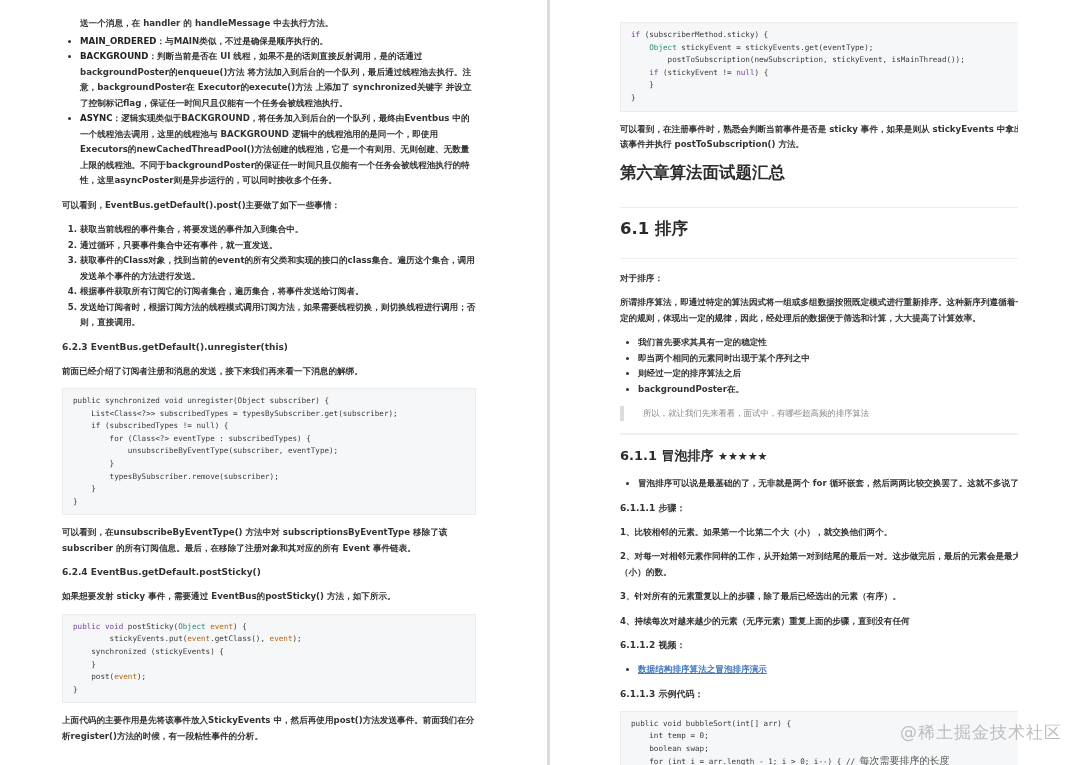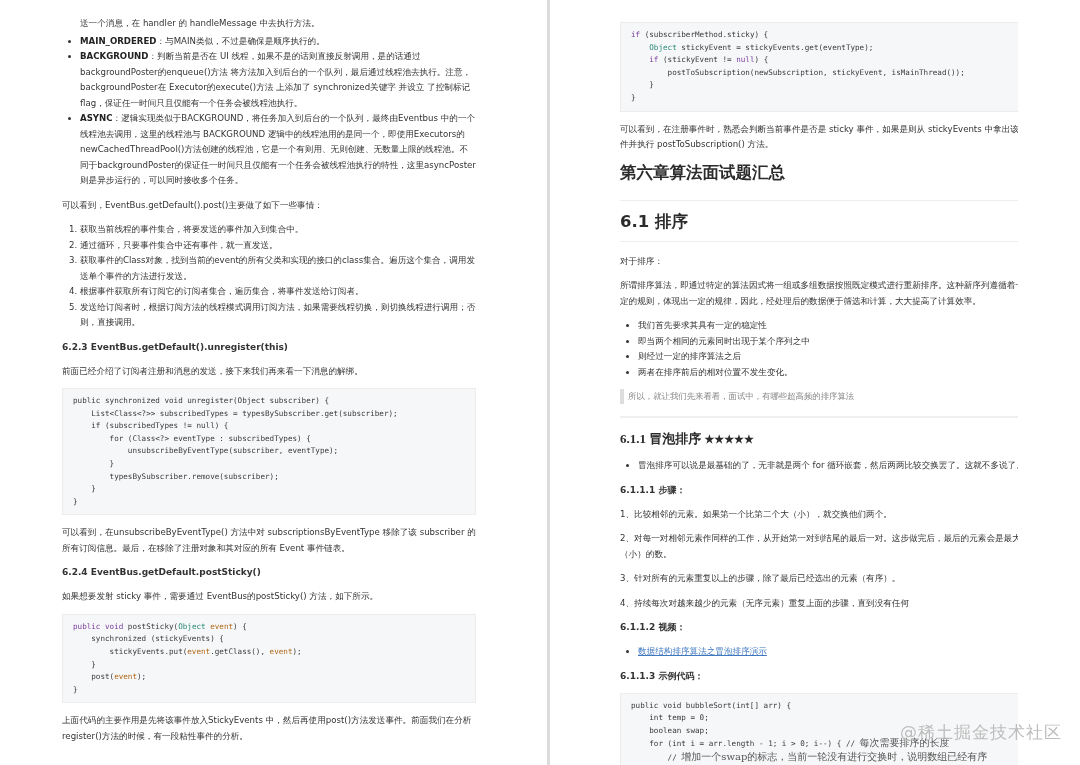--- a/index.html
+++ b/index.html
@@ -9,44 +9,44 @@
     color: #333333; position: relative;
   }
   .page { position: absolute; top: 0; height: 765px; overflow: hidden; background: #fff; }
   #page-left { left: 0; width: 547px; }
   #page-right { left: 550px; width: 468px; }
   .gutter { position: absolute; left: 547px; top: 0; width: 3px; height: 765px; background: #dcdcdc; }
   .content { position: absolute; }
   #page-left .content { left: 62px; top: 16px; width: 414px; }
   #page-right .content { left: 620px; left: 70px; top: 22px; width: 410px; }
 
-  p, li { font-size: 8.6px; line-height: 15.5px; margin: 0; }
+  p, li { font-size: 8.6px; line-height: 15.5px; margin: 0; font-weight: bold; }
   p { margin: 0 0 9px 0; }
   ul, ol { margin: 0 0 9px 0; padding-left: 18px; }
   ul li::marker { font-size: 9px; }
   .indent { padding-left: 18px; }
   b { color: #222; }
 
   .h4 { font-size: 9px; font-weight: bold; color: #333; margin: 0 0 9px 0; line-height: 15px; }
-  .h1 { font-size: 16.5px; font-weight: bold; color: #2b2b2b; padding-bottom: 16px; border-bottom: 1px solid #eeeeee; margin: 0 0 10px 0; line-height: 22px; }
-  .h2 { font-size: 16.5px; font-weight: bold; color: #2b2b2b; padding-bottom: 8px; border-bottom: 1px solid #eeeeee; margin: 0 0 12px 0; line-height: 22px; }
-  .h3 { font-size: 13px; font-weight: bold; color: #2b2b2b; margin: 0 0 10px 0; line-height: 18px; font-family: Liberation Serif, serif; }
+  .h1 { font-size: 16.5px; font-weight: bold; color: #2b2b2b; padding-bottom: 23px; border-bottom: 1px solid #eeeeee; margin: 0 0 10px 0; line-height: 22px; }
+  .h2 { font-size: 16.5px; font-weight: bold; color: #2b2b2b; padding-bottom: 18px; border-bottom: 1px solid #eeeeee; margin: 0 0 12px 0; line-height: 22px; }
+  .h3 { font-size: 13px; font-weight: bold; color: #2b2b2b; margin: 0 0 10px 0; line-height: 18px; }
   .h3 .stars { font-size: 11px; letter-spacing: 0px; }
 
   .code {
     background: #f6f7f8; border: 1px solid #ececec; padding: 6px 10px;
     margin: 0 0 10px 0; font-family: "DejaVu Sans Mono", "Liberation Mono", monospace;
     font-size: 7.6px; line-height: 12.6px; color: #3a3a3a; white-space: pre;
   }
   .kw { color: #7a3e9d; }
   .ty { color: #2e8b7a; text-align: center; }
   .ev { color: #b1691b; }
   .cm { color: #555; font-family: "DejaVu Serif", "Liberation Serif", serif; font-size: 10px; }
 
-  .quote { border-left: 4px solid #dddddd; padding-left: 4px; color: #888; margin: 0 0 12px 0; font-size: 8.4px; line-height: 15px; }
+  .quote { border-left: 4px solid #dddddd; padding-left: 19px; color: #888; margin: 0 0 12px 0; font-size: 8.4px; line-height: 15px; }
   .hr { height: 2px; background: #efefef; margin: 0 0 12px 0; }
   a.link { color: #4078c0; text-decoration: underline; font-size: 8.6px; }
 
   .watermark {
     position: absolute; left: 900px; top: 721px; font-size: 17px; color: #bdbdbd;
     font-family: "DejaVu Sans", sans-serif; letter-spacing: 1px; white-space: nowrap;
   }
 </style>
 </head>
 <body>
@@ -66,40 +66,40 @@
       <li>获取事件的Class对象，找到当前的event的所有父类和实现的接口的class集合。遍历这个集合，调用发送单个事件的方法进行发送。</li>
       <li>根据事件获取所有订阅它的订阅者集合，遍历集合，将事件发送给订阅者。</li>
       <li>发送给订阅者时，根据订阅方法的线程模式调用订阅方法，如果需要线程切换，则切换线程进行调用；否则，直接调用。</li>
     </ol>
     <div class="h4">6.2.3 EventBus.getDefault().unregister(this)</div>
     <p>前面已经介绍了订阅者注册和消息的发送，接下来我们再来看一下消息的解绑。</p>
     <div class="code"><div>public synchronized void unregister(Object subscriber) {</div><div>    List&lt;Class&lt;?&gt;&gt; subscribedTypes = typesBySubscriber.get(subscriber);</div><div>    if (subscribedTypes != null) {</div><div>        for (Class&lt;?&gt; eventType : subscribedTypes) {</div><div>            unsubscribeByEventType(subscriber, eventType);</div><div>        }</div><div>        typesBySubscriber.remove(subscriber);</div><div>    }</div><div>}</div></div>
     <p>可以看到，在unsubscribeByEventType() 方法中对 subscriptionsByEventType 移除了该 subscriber 的所有订阅信息。最后，在移除了注册对象和其对应的所有 Event 事件链表。</p>
     <div class="h4">6.2.4 EventBus.getDefault.postSticky()</div>
     <p>如果想要发射 sticky 事件，需要通过 EventBus的postSticky() 方法，如下所示。</p>
-    <div class="code"><div><span class="kw">public void</span> postSticky(<span class="ty">Object</span> <span class="ev">event</span>) {</div><div>    synchronized (stickyEvents) {</div><div>        stickyEvents.put(<span class="ev">event</span>.getClass(), <span class="ev">event</span>);</div><div>    }</div><div>    post(<span class="ev">event</span>);</div><div>}</div></div>
+    <div class="code"><div><span class="kw">public void</span> postSticky(<span class="ty">Object</span> <span class="ev">event</span>) {</div><div>        stickyEvents.put(<span class="ev">event</span>.getClass(), <span class="ev">event</span>);</div><div>    synchronized (stickyEvents) {</div><div>    }</div><div>    post(<span class="ev">event</span>);</div><div>}</div></div>
     <p>上面代码的主要作用是先将该事件放入StickyEvents 中，然后再使用post()方法发送事件。前面我们在分析register()方法的时候，有一段粘性事件的分析。</p>
   </div>
 </div>
 
 <div class="gutter"></div>
 
 <div class="page" id="page-right">
   <div class="content">
-    <div class="code"><div><span class="kw">if</span> (subscriberMethod.sticky) {</div><div>    <span class="ty">Object</span> stickyEvent = stickyEvents.get(eventType);</div><div>    <span class="kw">if</span> (stickyEvent != <span class="kw">null</span>) {</div><div>        postToSubscription(newSubscription, stickyEvent, isMainThread());</div><div>    }</div><div>}</div></div>
+    <div class="code"><div><span class="kw">if</span> (subscriberMethod.sticky) {</div><div>    <span class="ty">Object</span> stickyEvent = stickyEvents.get(eventType);</div><div>        postToSubscription(newSubscription, stickyEvent, isMainThread());</div><div>    <span class="kw">if</span> (stickyEvent != <span class="kw">null</span>) {</div><div>    }</div><div>}</div></div>
     <p>可以看到，在注册事件时，熟悉会判断当前事件是否是 sticky 事件，如果是则从 stickyEvents 中拿出该事件并执行 postToSubscription() 方法。</p>
     <div class="h1">第六章算法面试题汇总</div>
     <div class="h2">6.1 排序</div>
     <p>对于排序：</p>
     <p>所谓排序算法，即通过特定的算法因式将一组或多组数据按照既定模式进行重新排序。这种新序列遵循着一定的规则，体现出一定的规律，因此，经处理后的数据便于筛选和计算，大大提高了计算效率。</p>
     <ul>
       <li>我们首先要求其具有一定的稳定性</li>
       <li>即当两个相同的元素同时出现于某个序列之中</li>
       <li>则经过一定的排序算法之后</li>
-      <li>两者在排序前后的相对位置不发生变化。</li>
+      <li>backgroundPoster在。</li>
     </ul>
     <div class="quote">所以，就让我们先来看看，面试中，有哪些超高频的排序算法</div>
     <div class="hr"></div>
     <div class="h3"><span>6.1.1 冒泡排序</span> <span class="stars">★★★★★</span></div>
     <ul>
       <li>冒泡排序可以说是最基础的了，无非就是两个 for 循环嵌套，然后两两比较交换罢了。这就不多说了。</li>
     </ul>
     <div class="h4">6.1.1.1 步骤：</div>
     <p>1、比较相邻的元素。如果第一个比第二个大（小），就交换他们两个。</p>
     <p>2、对每一对相邻元素作同样的工作，从开始第一对到结尾的最后一对。这步做完后，最后的元素会是最大（小）的数。</p>

